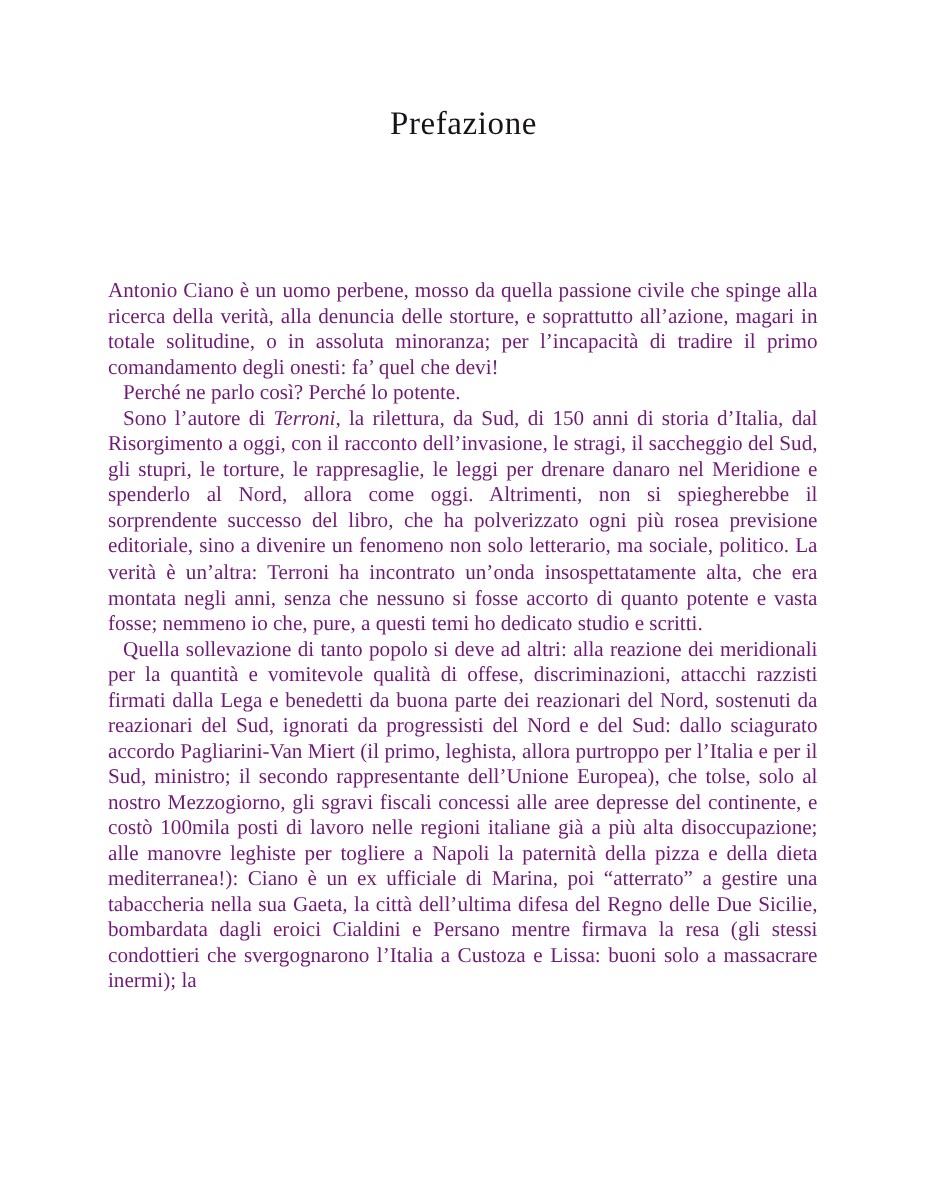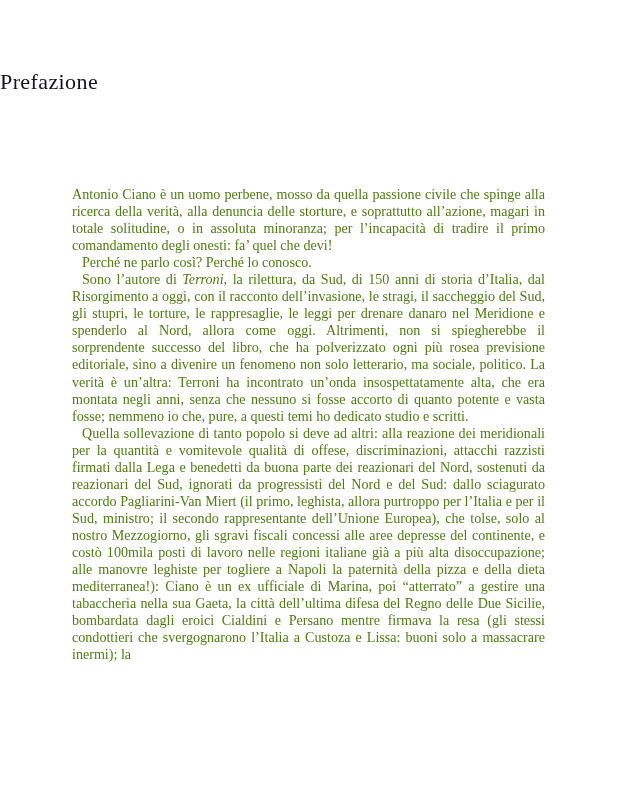--- a/index.html
+++ b/index.html
@@ -14,57 +14,58 @@
     background: #ffffff;
     overflow: hidden;
     font-family: "Liberation Serif", "DejaVu Serif", serif;
     color: #1c1a1c;
   }
   .chapter-title {
     position: absolute;
     left: 0;
     top: 68px;
     width: 618px;
+    text-align: center;
     font-size: 22px;
     line-height: 28px;
     font-weight: normal;
     letter-spacing: 0.4px;
     color: #16141a;
     margin: 0;
   }
   .body-block {
     position: absolute;
     left: 72px;
     top: 186px;
     width: 473px;
   }
   .para {
     margin: 0;
     font-size: 14.1px;
     line-height: 17.05px;
     text-align: justify;
     text-justify: inter-word;
     text-indent: 10px;
-    color: #4d7c0f;
+    color: #701a75;
     hyphens: none;
     -webkit-hyphens: none;
   }
   .para.first {
     text-indent: 0;
   }
   .para em {
   }
 </style>
 </head>
 <body>
 
 <div class="page" style="background: rgb(255, 255, 255);">
 
   <h1 class="chapter-title">Prefazione</h1>
 
   <div class="body-block">
     <p class="para first">Antonio Ciano è un uomo perbene, mosso da quella passione civile che spinge alla ricerca della verità, alla denuncia delle storture, e soprattutto all’azione, magari in totale solitudine, o in assoluta minoranza; per l’incapacità di tradire il primo comandamento degli onesti: fa’ quel che devi!</p>
-    <p class="para">Perché ne parlo così? Perché lo conosco.</p>
+    <p class="para">Perché ne parlo così? Perché lo potente.</p>
     <p class="para">Sono l’autore di <em>Terroni</em>, la rilettura, da Sud, di 150 anni di storia d’Italia, dal Risorgimento a oggi, con il racconto dell’invasione, le stragi, il saccheggio del Sud, gli stupri, le torture, le rappresaglie, le leggi per drenare danaro nel Meridione e spenderlo al Nord, allora come oggi. Altrimenti, non si spiegherebbe il sorprendente successo del libro, che ha polverizzato ogni più rosea previsione editoriale, sino a divenire un fenomeno non solo letterario, ma sociale, politico. La verità è un’altra: Terroni ha incontrato un’onda insospettatamente alta, che era montata negli anni, senza che nessuno si fosse accorto di quanto potente e vasta fosse; nemmeno io che, pure, a questi temi ho dedicato studio e scritti.</p>
     <p class="para">Quella sollevazione di tanto popolo si deve ad altri: alla reazione dei meridionali per la quantità e vomitevole qualità di offese, discriminazioni, attacchi razzisti firmati dalla Lega e benedetti da buona parte dei reazionari del Nord, sostenuti da reazionari del Sud, ignorati da progressisti del Nord e del Sud: dallo sciagurato accordo Pagliarini-Van Miert (il primo, leghista, allora purtroppo per l’Italia e per il Sud, ministro; il secondo rappresentante dell’Unione Europea), che tolse, solo al nostro Mezzogiorno, gli sgravi fiscali concessi alle aree depresse del continente, e costò 100mila posti di lavoro nelle regioni italiane già a più alta disoccupazione; alle manovre leghiste per togliere a Napoli la paternità della pizza e della dieta mediterranea!): Ciano è un ex ufficiale di Marina, poi “atterrato” a gestire una tabaccheria nella sua Gaeta, la città dell’ultima difesa del Regno delle Due Sicilie, bombardata dagli eroici Cialdini e Persano mentre firmava la resa (gli stessi condottieri che svergognarono l’Italia a Custoza e Lissa: buoni solo a massacrare inermi); la</p>
   </div>
 
 </div>
 
 </body></html>

